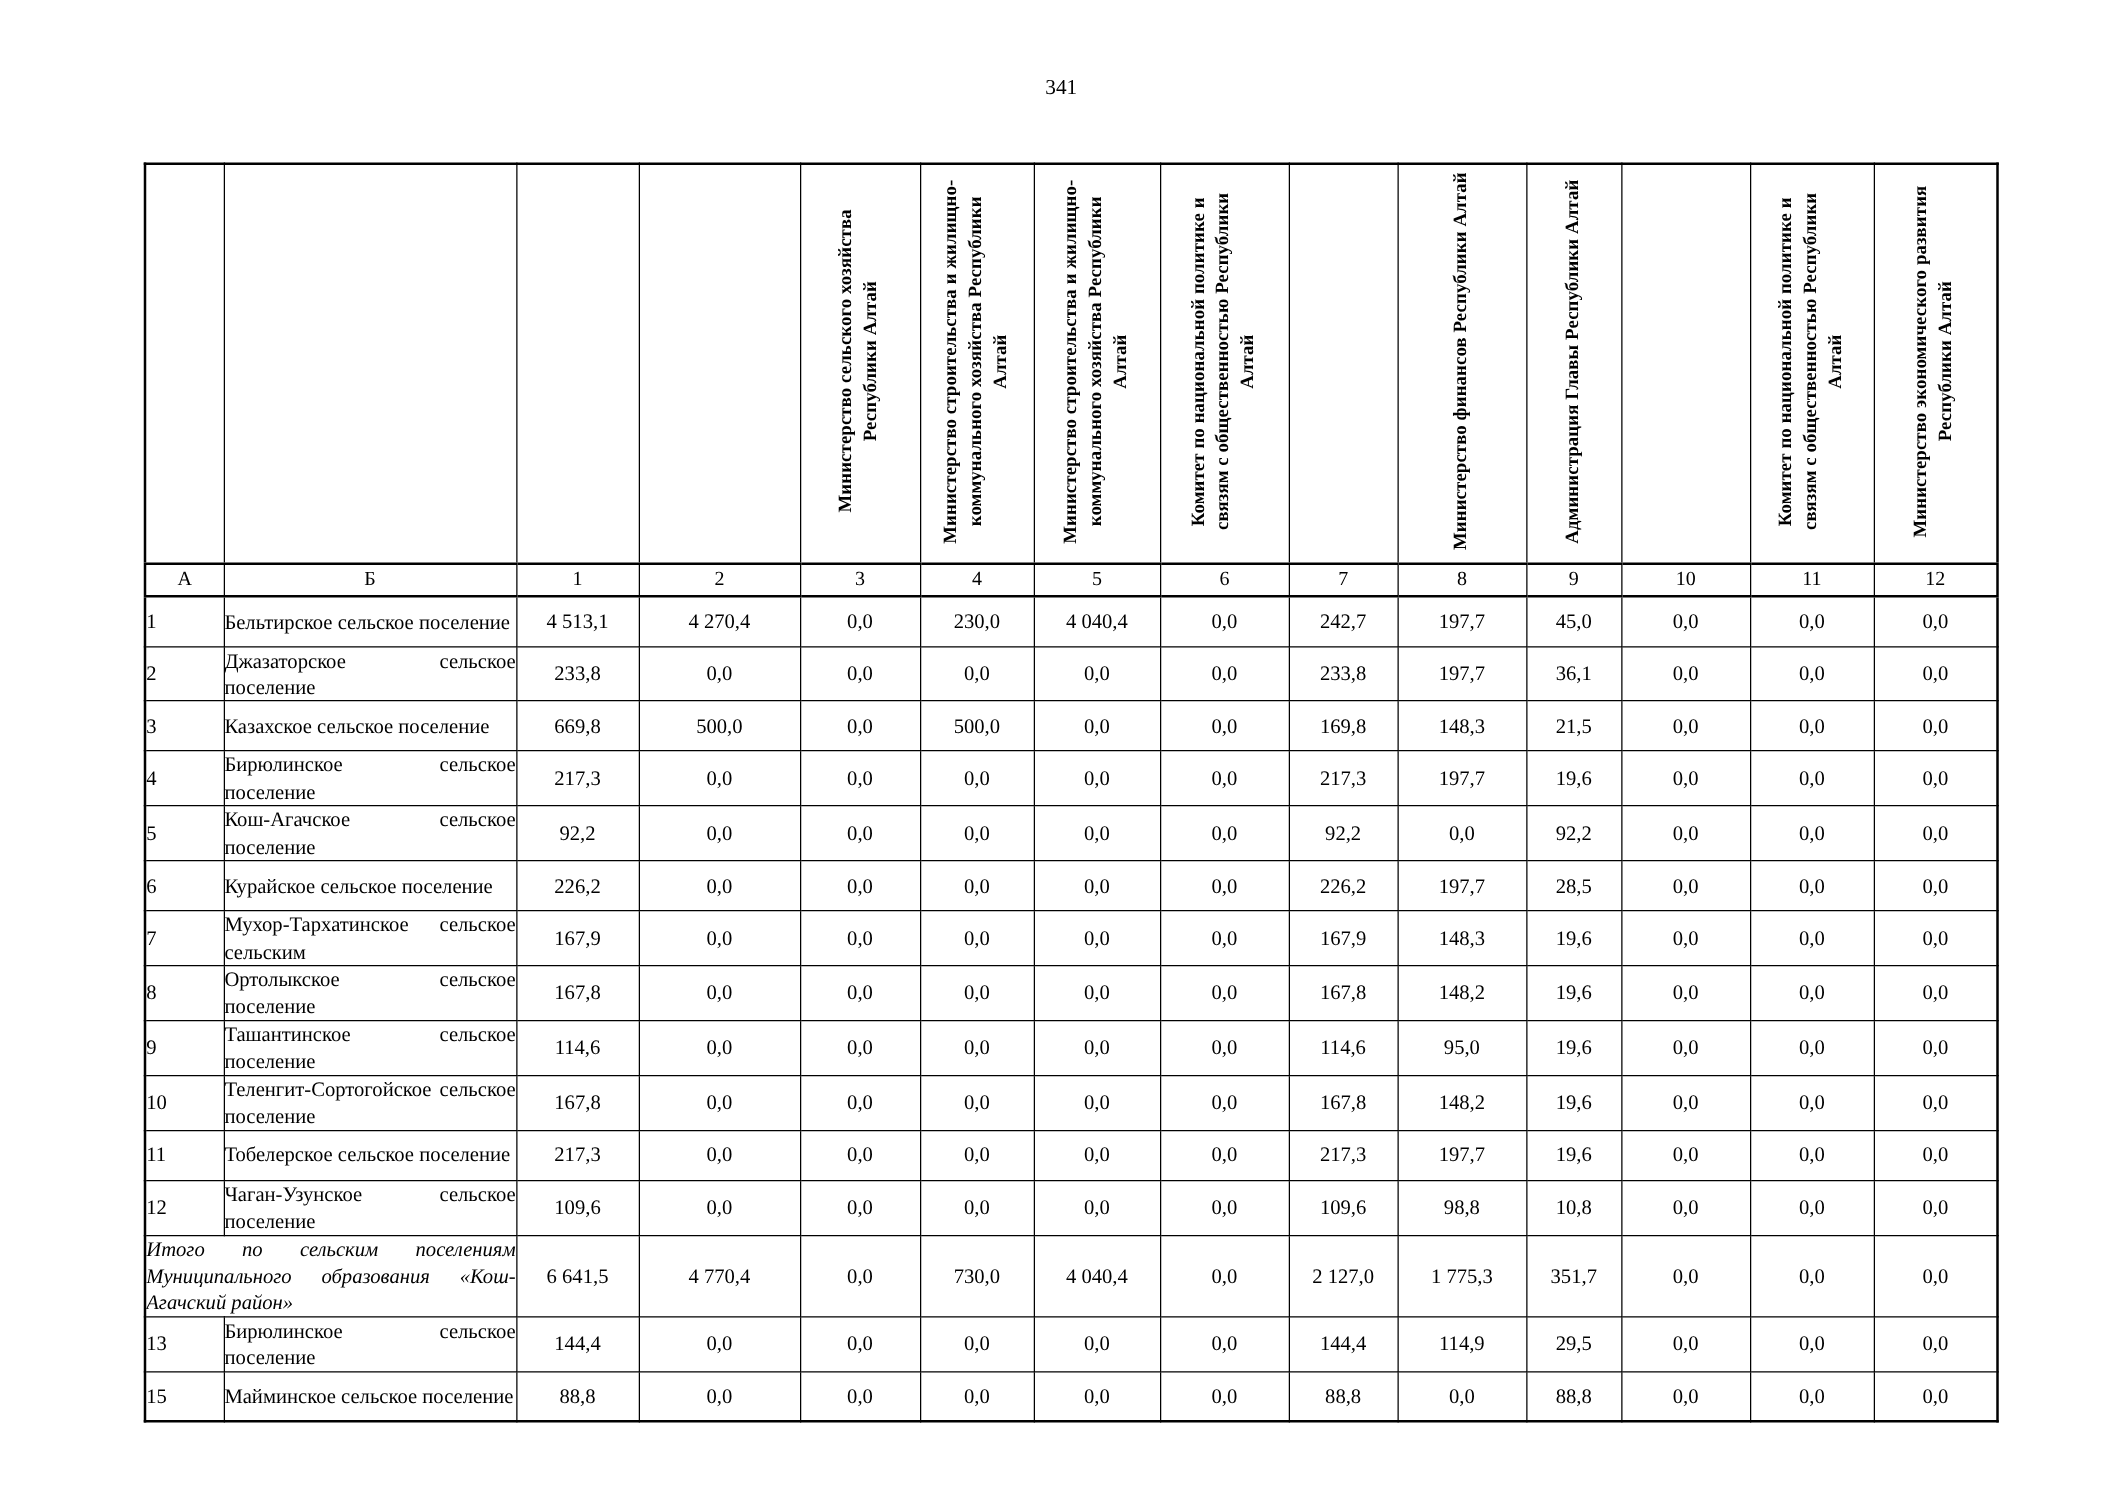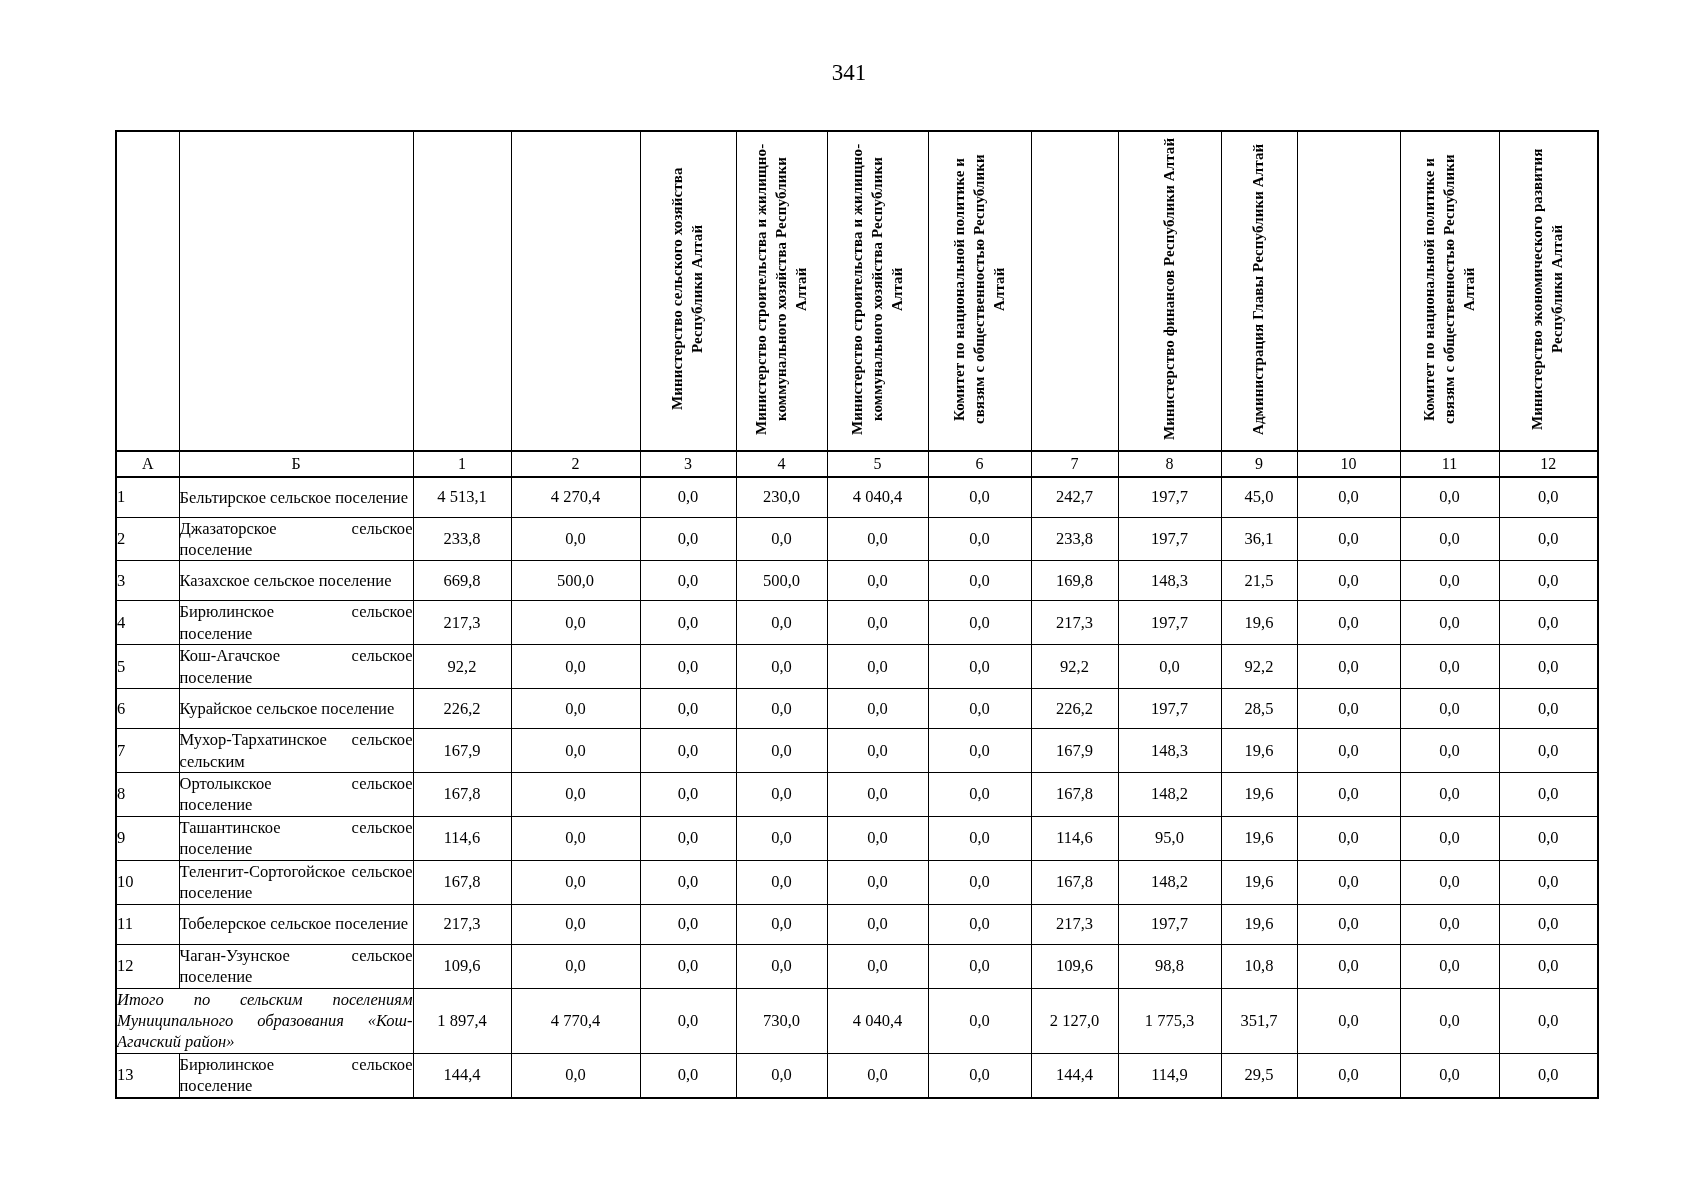--- a/index.html
+++ b/index.html
@@ -14,21 +14,21 @@
     font-family: "Liberation Serif", "DejaVu Serif", serif;
     color: #000;
     overflow: hidden;
   }
   .page-number {
     position: absolute;
     top: 60px;
     left: 0;
     width: 1698px;
     text-align: center;
-    font-size: 23px;
+    font-size: 17px;
   }
   table.budget {
     position: absolute;
     left: 115px;
     top: 130px;
     width: 1482px;
     border-collapse: collapse;
     table-layout: fixed;
     border: 2px solid #000;
   }
@@ -326,21 +326,21 @@
         <td class="cell-val">0,0</td>
         <td class="cell-val">109,6</td>
         <td class="cell-val">98,8</td>
         <td class="cell-val">10,8</td>
         <td class="cell-val">0,0</td>
         <td class="cell-val">0,0</td>
         <td class="cell-val">0,0</td>
       </tr>
       <tr class="total-row">
         <td class="cell-total-label" colspan="2">Итого по сельским поселениям Муниципального образования «Кош-Агачский район»</td>
-        <td class="cell-val">1 897,4</td>
+        <td class="cell-val">6 641,5</td>
         <td class="cell-val">4 770,4</td>
         <td class="cell-val">0,0</td>
         <td class="cell-val">730,0</td>
         <td class="cell-val">4 040,4</td>
         <td class="cell-val">0,0</td>
         <td class="cell-val">2 127,0</td>
         <td class="cell-val">1 775,3</td>
         <td class="cell-val">351,7</td>
         <td class="cell-val">0,0</td>
         <td class="cell-val">0,0</td>
@@ -351,18 +351,34 @@
         <td class="cell-name">Бирюлинское сельское поселение</td>
         <td class="cell-val">144,4</td>
         <td class="cell-val">0,0</td>
         <td class="cell-val">0,0</td>
         <td class="cell-val">0,0</td>
         <td class="cell-val">0,0</td>
         <td class="cell-val">0,0</td>
         <td class="cell-val">144,4</td>
         <td class="cell-val">114,9</td>
         <td class="cell-val">29,5</td>
+        <td class="cell-val">0,0</td>
+        <td class="cell-val">0,0</td>
+        <td class="cell-val">0,0</td>
+      </tr>
+      <tr class="data-row">
+        <td class="cell-num">15</td>
+        <td class="cell-name">Майминское сельское поселение</td>
+        <td class="cell-val">88,8</td>
+        <td class="cell-val">0,0</td>
+        <td class="cell-val">0,0</td>
+        <td class="cell-val">0,0</td>
+        <td class="cell-val">0,0</td>
+        <td class="cell-val">0,0</td>
+        <td class="cell-val">88,8</td>
+        <td class="cell-val">0,0</td>
+        <td class="cell-val">88,8</td>
         <td class="cell-val">0,0</td>
         <td class="cell-val">0,0</td>
         <td class="cell-val">0,0</td>
       </tr>
     </tbody>
 </table>
 
 </body></html>

